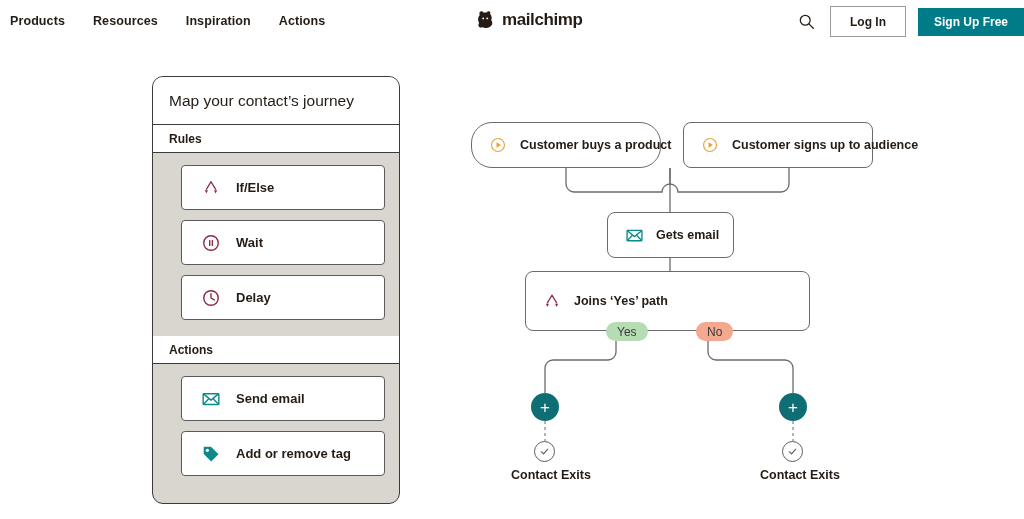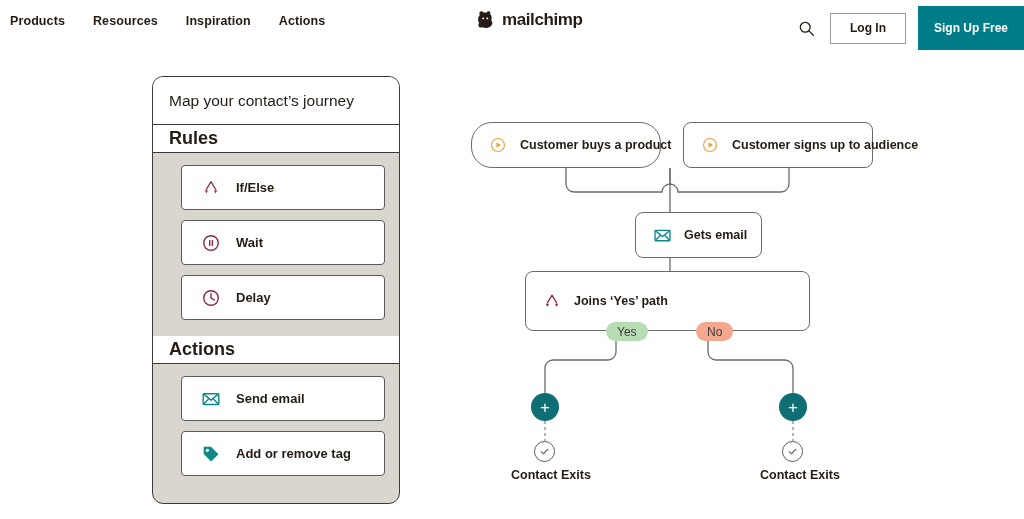--- a/index.html
+++ b/index.html
@@ -23,39 +23,39 @@
   #logo-word { font-size:17px; font-weight:bold; color:#241c15; letter-spacing:-0.4px; }
 
   #nav-right { position:absolute; right:0px; top:6px; display:flex; align-items:center; gap:12px; }
   #search-btn { width:22px; height:22px; cursor:pointer; display:flex; align-items:center; justify-content:center; }
   #login-btn {
     width:76px; height:31px; border:1px solid #9a9a9a; background:#fff;
     font-size:12px; font-weight:bold; color:#241c15;
     display:flex; align-items:center; justify-content:center; cursor:pointer;
   }
   #signup-btn {
-    height:44px; padding:0 16px; background:#007c89; color:#fff;
+    height:28px; padding:0 16px; background:#007c89; color:#fff;
     font-size:12px; font-weight:bold; white-space:nowrap;
     display:flex; align-items:center; justify-content:center; cursor:pointer;
   }
 
   
   #panel {
     position:absolute; left:152px; top:76px; width:248px; height:428px;
     background:#d9d6d0; border:1.6px solid #3b3b3b; border-radius:11px;
     overflow:hidden;
   }
   #panel-title {
     height:48px; background:#fff; display:flex; align-items:center;
     padding-left:16px; font-size:15.5px; color:#241c15; font-weight:normal;
     border-bottom:1px solid #3b3b3b;
   }
   .section-head {
     height:28px; background:#fff; display:flex; align-items:center;
-    padding-left:16px; font-size:18px; font-weight:bold; color:#241c15;
+    padding-left:16px; font-size:12px; font-weight:bold; color:#241c15;
     border-bottom:1px solid #3b3b3b;
   }
   .card-group { padding:12px 14px 0 14px; display:flex; flex-direction:column; gap:10px;margin-left:14px; }
   .card {
     height:45px; background:#fff; border:1px solid #5a5a5a; border-radius:4px;
     display:flex; align-items:center; padding-left:18px; gap:14px; cursor:pointer;
   }
   .card-label { font-size:13px; font-weight:bold; color:#241c15; }
   .card-ico { width:22px; height:22px; display:flex; align-items:center; justify-content:center; flex:none; }
 
@@ -66,21 +66,21 @@
   .node {
     position:absolute; background:#fff; border:1px solid #6b6b6b; border-radius:8px;
     display:flex; align-items:center; cursor:pointer;
   }
   .node-ico { width:20px; height:20px; display:flex; align-items:center; justify-content:center; flex:none; }
   .node-txt { font-size:12.5px; font-weight:bold; color:#241c15; white-space:nowrap; }
   .node-sub { font-size:12.5px; color:#8d8d8d; white-space:nowrap; font-weight:normal; }
 
   #node-trigger1 { left:31px; top:62px; width:190px; height:46px; padding-left:16px; gap:12px;border-radius:21px; }
   #node-trigger2 { left:243px; top:62px; width:190px; height:46px; padding-left:16px; gap:12px; }
-  #node-email    { left:167px; top:152px; width:127px; height:46px; padding-left:16px; gap:12px;margin-left:28px; }
+  #node-email    { left:167px; top:152px; width:127px; height:46px; padding-left:16px; gap:12px; }
   #node-branch   { left:85px; top:211px; width:285px; height:60px; padding-left:16px; gap:12px; align-items:center; }
 
   .pill {
     position:absolute; height:19px; padding:0 11px; border-radius:10px;
     font-size:12px; color:#3a3a3a; display:flex; align-items:center;
     justify-content:center; cursor:pointer;
   }
   #pill-yes { left:166px; top:262px; background:#b6dcb4; }
   #pill-no  { left:256px; top:262px; background:#f3a98f; }
 

